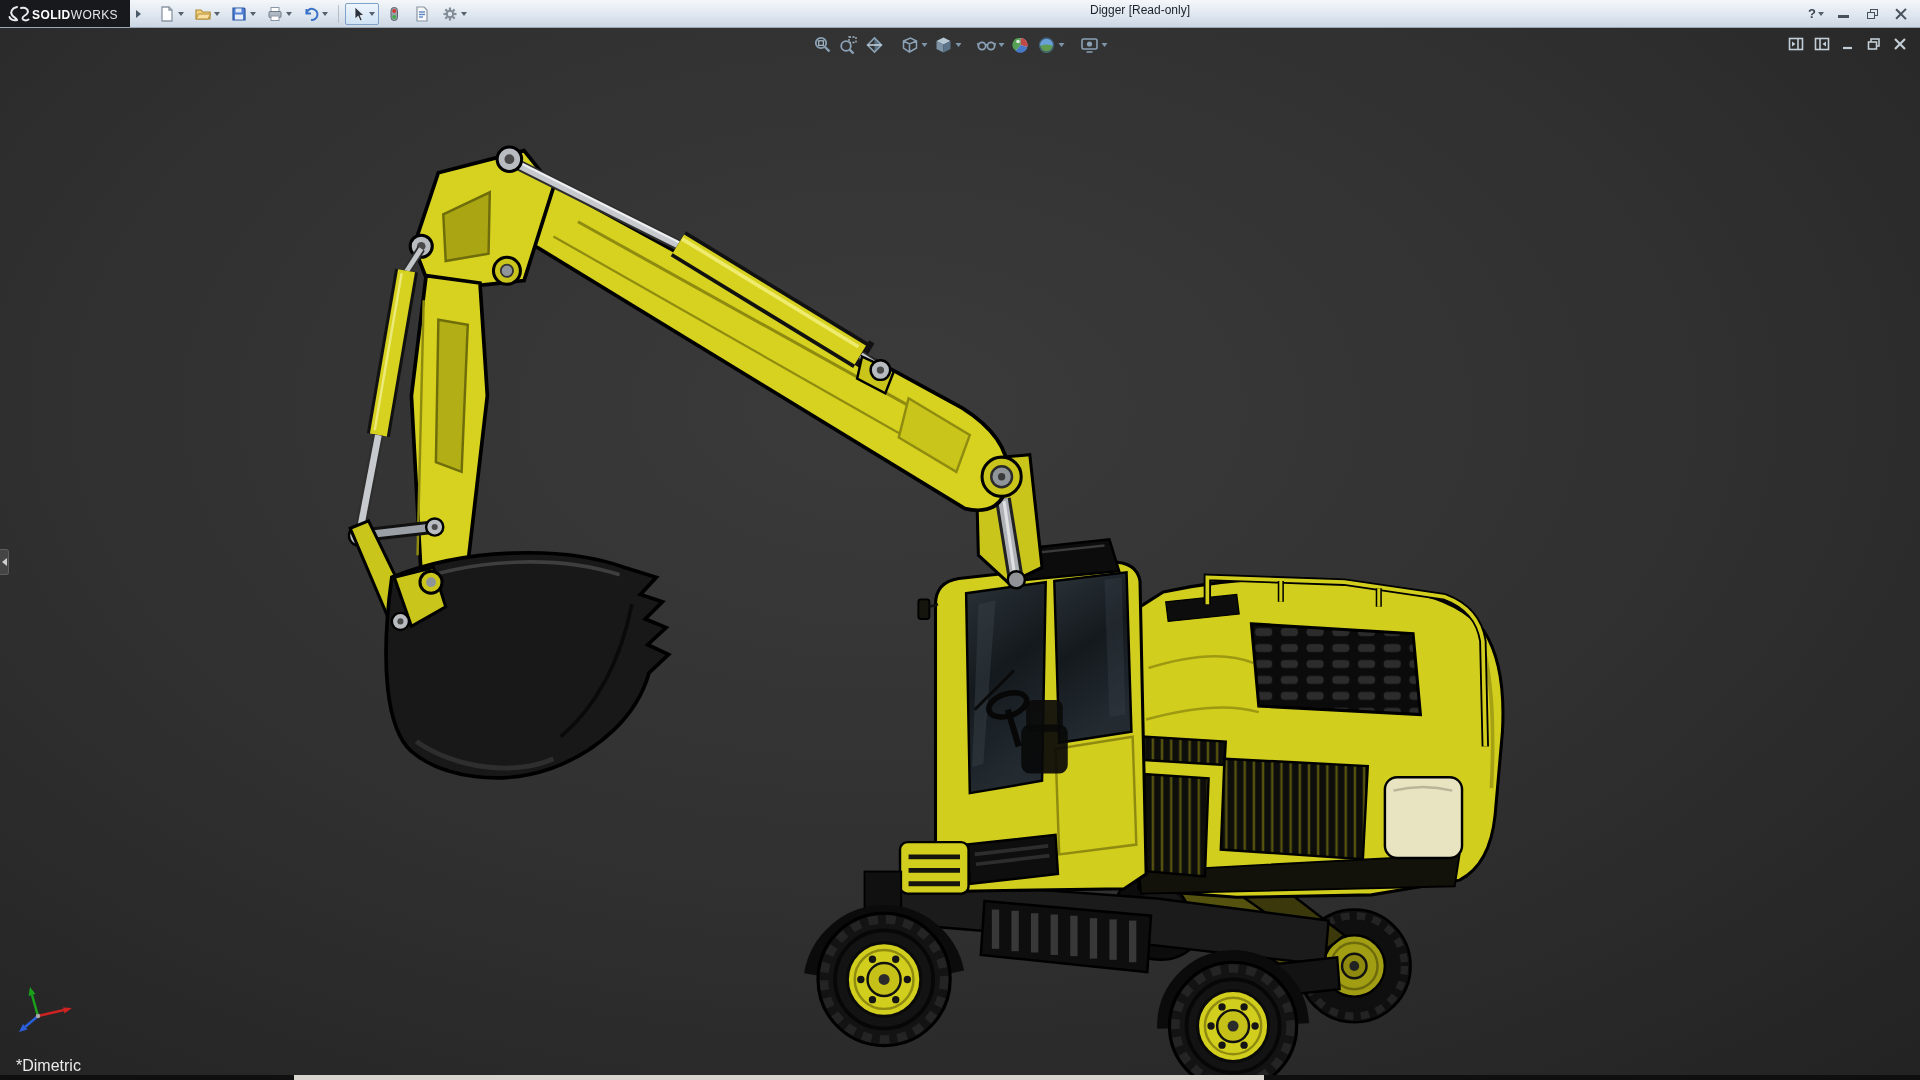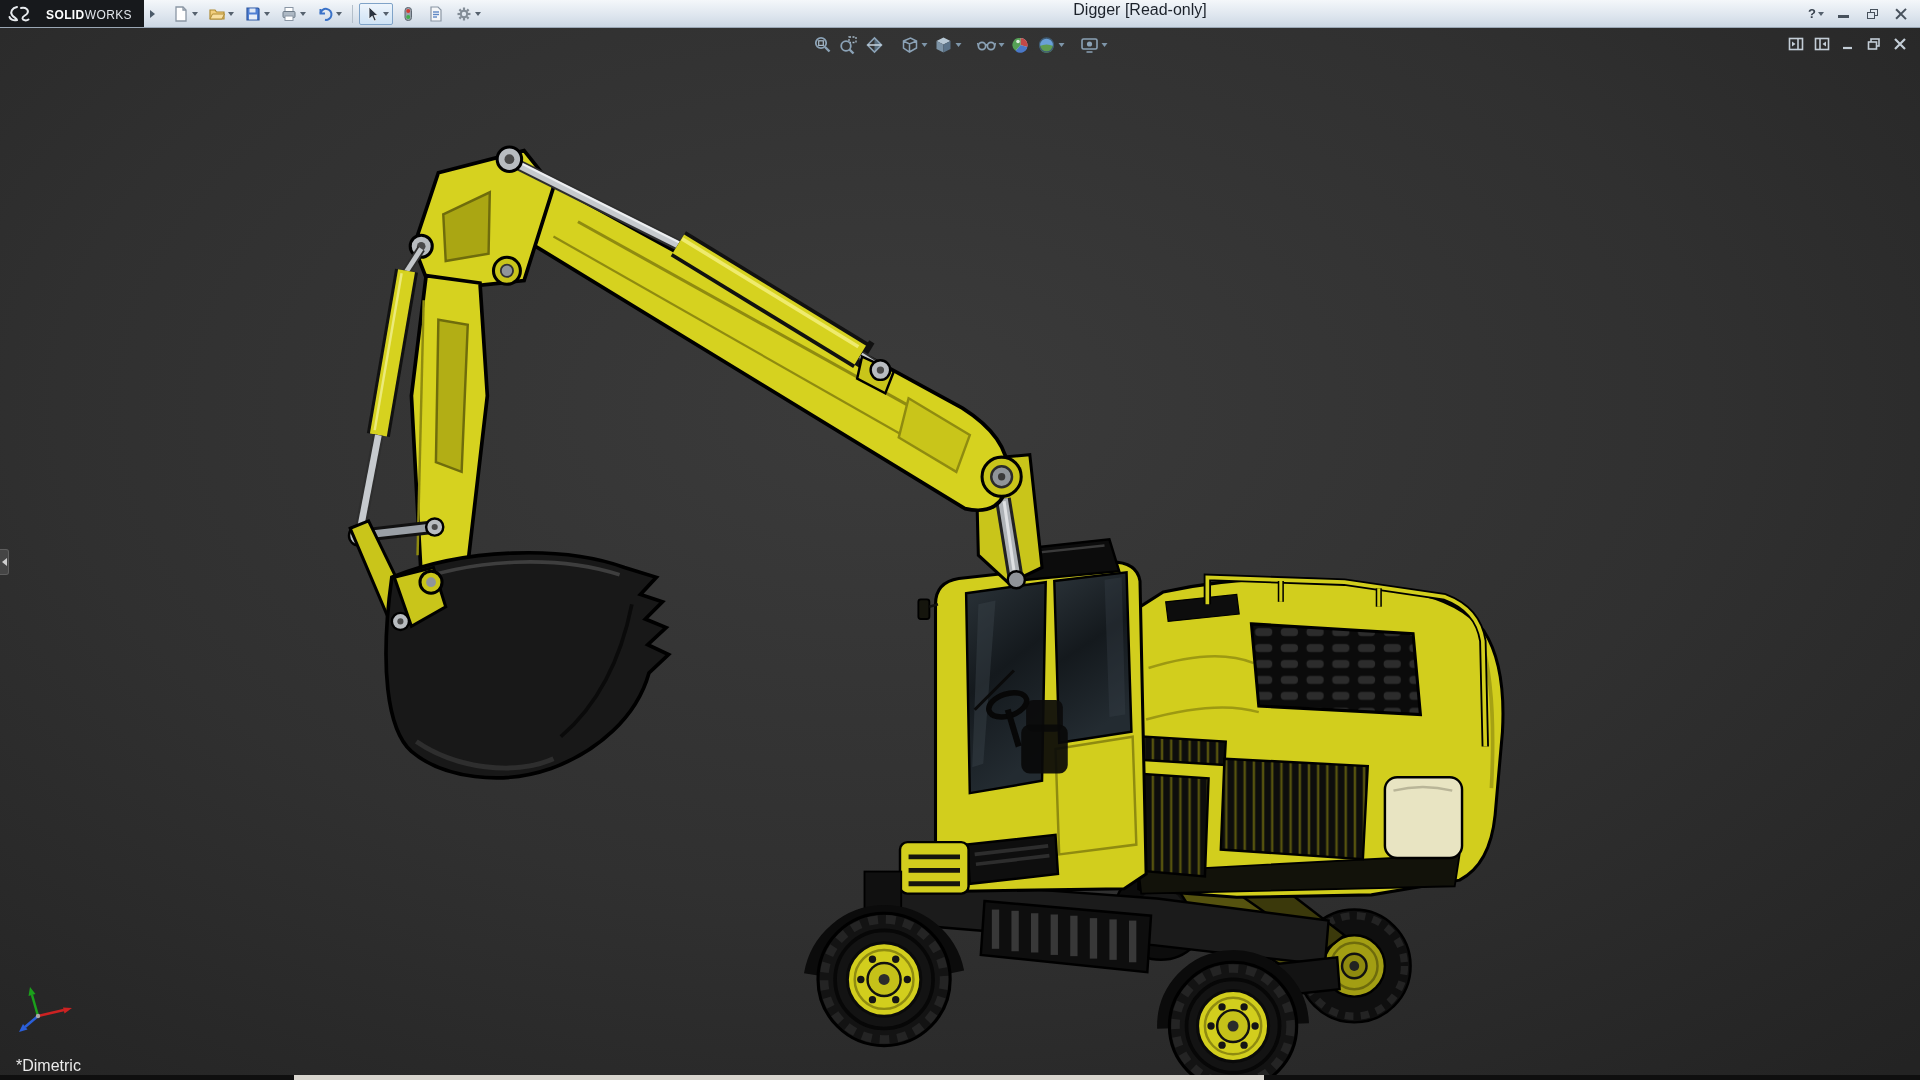--- a/index.html
+++ b/index.html
@@ -4,33 +4,33 @@
 <style>
   *{margin:0;padding:0;box-sizing:border-box}
   html,body{background:#444}
   .screen{position:relative;width:1920px;height:1080px;overflow:hidden;
     font-family:"Liberation Sans",sans-serif;background:#2e2e2e}
 
   
   .titlebar{position:absolute;top:0;left:0;right:0;height:28px;z-index:20;
     background:linear-gradient(#f4f7fa,#dde5ee 60%,#ccd7e3);
     border-bottom:1px solid #9aa7b5;display:flex;align-items:center}
-  .logo{display:flex;align-items:center;gap:16px;background:#17191c;height:100%;
+  .logo{display:flex;align-items:center;gap:2px;background:#17191c;height:100%;
     padding:0 12px 0 8px}
   .logo-bold{color:#ffffff;font-weight:bold;font-size:12px;letter-spacing:.4px}
   .logo-light{color:#e3e7ec;font-weight:normal;font-size:12px;letter-spacing:.4px}
   .tb-chevron{width:16px;height:20px;display:flex;align-items:center;justify-content:center}
   .tb-chevron .tri{width:0;height:0;border-top:4px solid transparent;border-bottom:4px solid transparent;border-left:5px solid #4b5a69}
   .tb{display:flex;align-items:center;gap:2px;margin-left:8px}
   .tb-btn{display:flex;align-items:center;height:22px;padding:0 3px;border:1px solid transparent;border-radius:2px}
   .tb-btn.active{border-color:#7fa3c8;background:linear-gradient(#eef5fc,#cfe3f5)}
   .dd{width:0;height:0;border-left:3.5px solid transparent;border-right:3.5px solid transparent;border-top:4px solid #55616e;margin-left:2px}
   .sep{width:1px;height:18px;background:#b4bfca;margin:0 4px}
   .title{position:absolute;left:1140px;top:0;height:20px;display:flex;align-items:center;
-    transform:translateX(-50%);font-size:16px;color:#1c222b;white-space:nowrap}
+    transform:translateX(-50%);font-size:12px;color:#1c222b;white-space:nowrap}
   .win{margin-left:auto;display:flex;align-items:center;gap:3px;padding-right:6px}
   .help-btn{display:flex;align-items:center;height:20px;padding:0 3px}
   .help-q{font-size:13px;font-weight:bold;color:#39434f}
   .wbtn{width:26px;height:20px;display:flex;align-items:center;justify-content:center}
   .ic-min{width:11px;height:2.5px;background:#47515c;margin-top:6px}
   .ic-restore{position:relative;width:11px;height:10px}
   .ic-restore i{position:absolute;border:1.6px solid #47515c;width:8px;height:7px;display:block}
   .ic-restore i.b{left:0;bottom:0;background:#dde5ee}
   .ic-restore i.t{right:0;top:0}
   .ic-close{position:relative;width:12px;height:12px}

